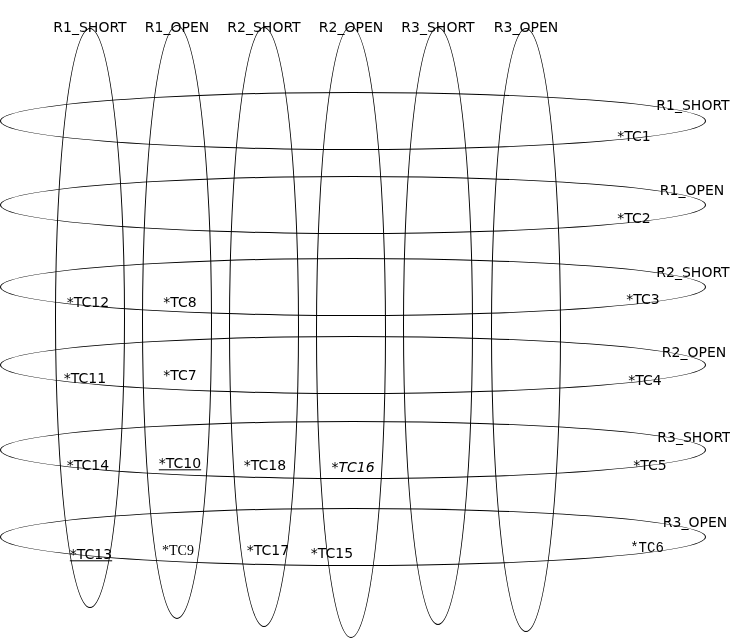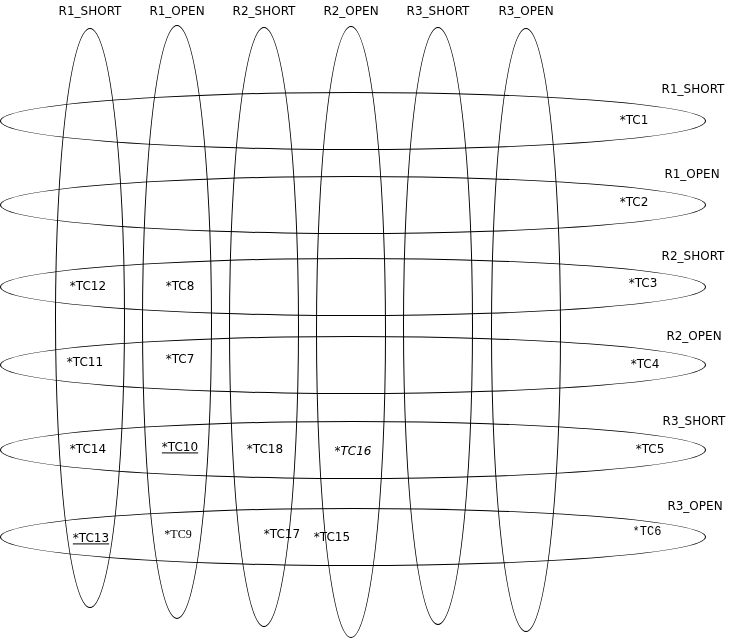--- a/index.html
+++ b/index.html
@@ -18,24 +18,25 @@
   .ellipse {
     position: absolute;
     border: 1px solid #000000;
     border-radius: 50%;
     box-sizing: border-box;
     background: transparent;
   }
   .lbl {
     position: absolute;
     transform: translate(-50%, -50%);
-    font-size: 12px;
+    font-size: 14px;
     line-height: 1.1;
     color: #000000;
     white-space: nowrap;
+    margin-top: 16px;
   }
 </style>
 </head>
 <body>
 
 <div id="diagram" style="background: rgb(255, 255, 255);">
     <div class="ellipse" style="left: 55px; top: 28px; width: 70px; height: 580px; border-color: rgb(0, 0, 0);"></div>
     <div class="lbl" style="left: 90px; top: 12px;">R1_SHORT</div>
     <div class="ellipse" style="left: 142px; top: 25px; width: 70px; height: 594px; border-color: rgb(0, 0, 0);"></div>
     <div class="lbl" style="left: 177px; top: 12px;">R1_OPEN</div>
@@ -68,15 +69,15 @@
     <div class="lbl" style="left: 88px; top: 287px;">*TC12</div>
     <div class="lbl" style="left: 180px; top: 287px;">*TC8</div>
     <div class="lbl" style="left: 85px; top: 363px;">*TC11</div>
     <div class="lbl" style="left: 180px; top: 360px;">*TC7</div>
     <div class="lbl" style="left: 88px; top: 450px;">*TC14</div>
     <div class="lbl" style="left: 180px; top: 448px; text-decoration: underline;">*TC10</div>
     <div class="lbl" style="left: 265px; top: 450px;">*TC18</div>
     <div class="lbl" style="left: 353px; top: 452px; font-style: italic;">*TC16</div>
     <div class="lbl" style="left: 91px; top: 539px; text-decoration: underline;">*TC13</div>
     <div class="lbl" style="left: 178px; top: 535px; font-family: Liberation Serif, serif;">*TC9</div>
-    <div class="lbl" style="left: 282px; top: 535px;">*TC17</div>
+    <div class="lbl" style="left: 268px; top: 535px;">*TC17</div>
     <div class="lbl" style="left: 332px; top: 538px;">*TC15</div>
   </div>
 
 </body></html>

